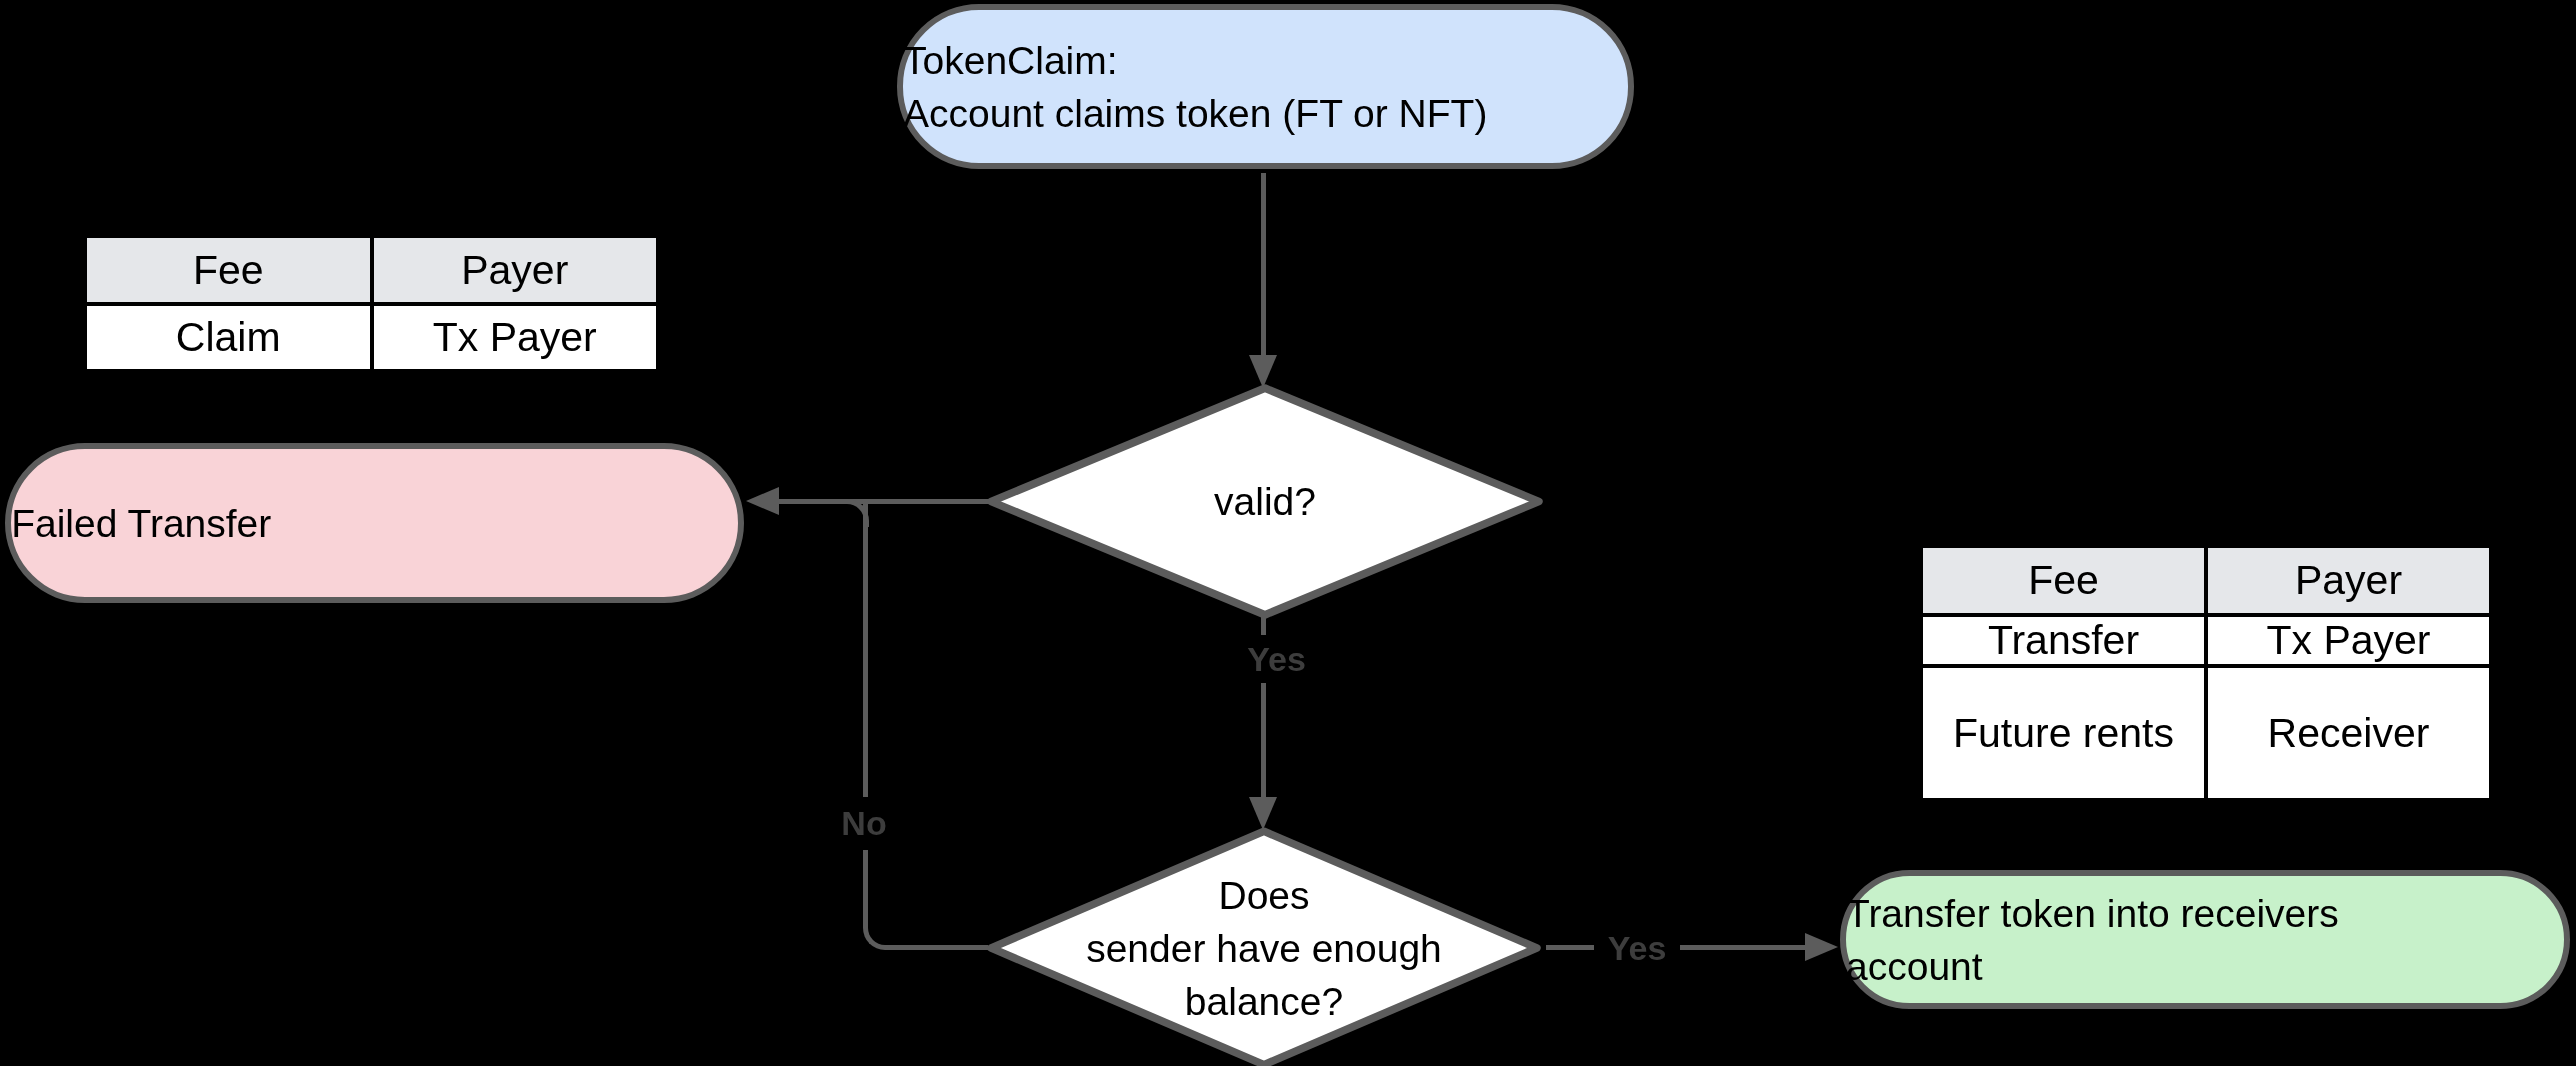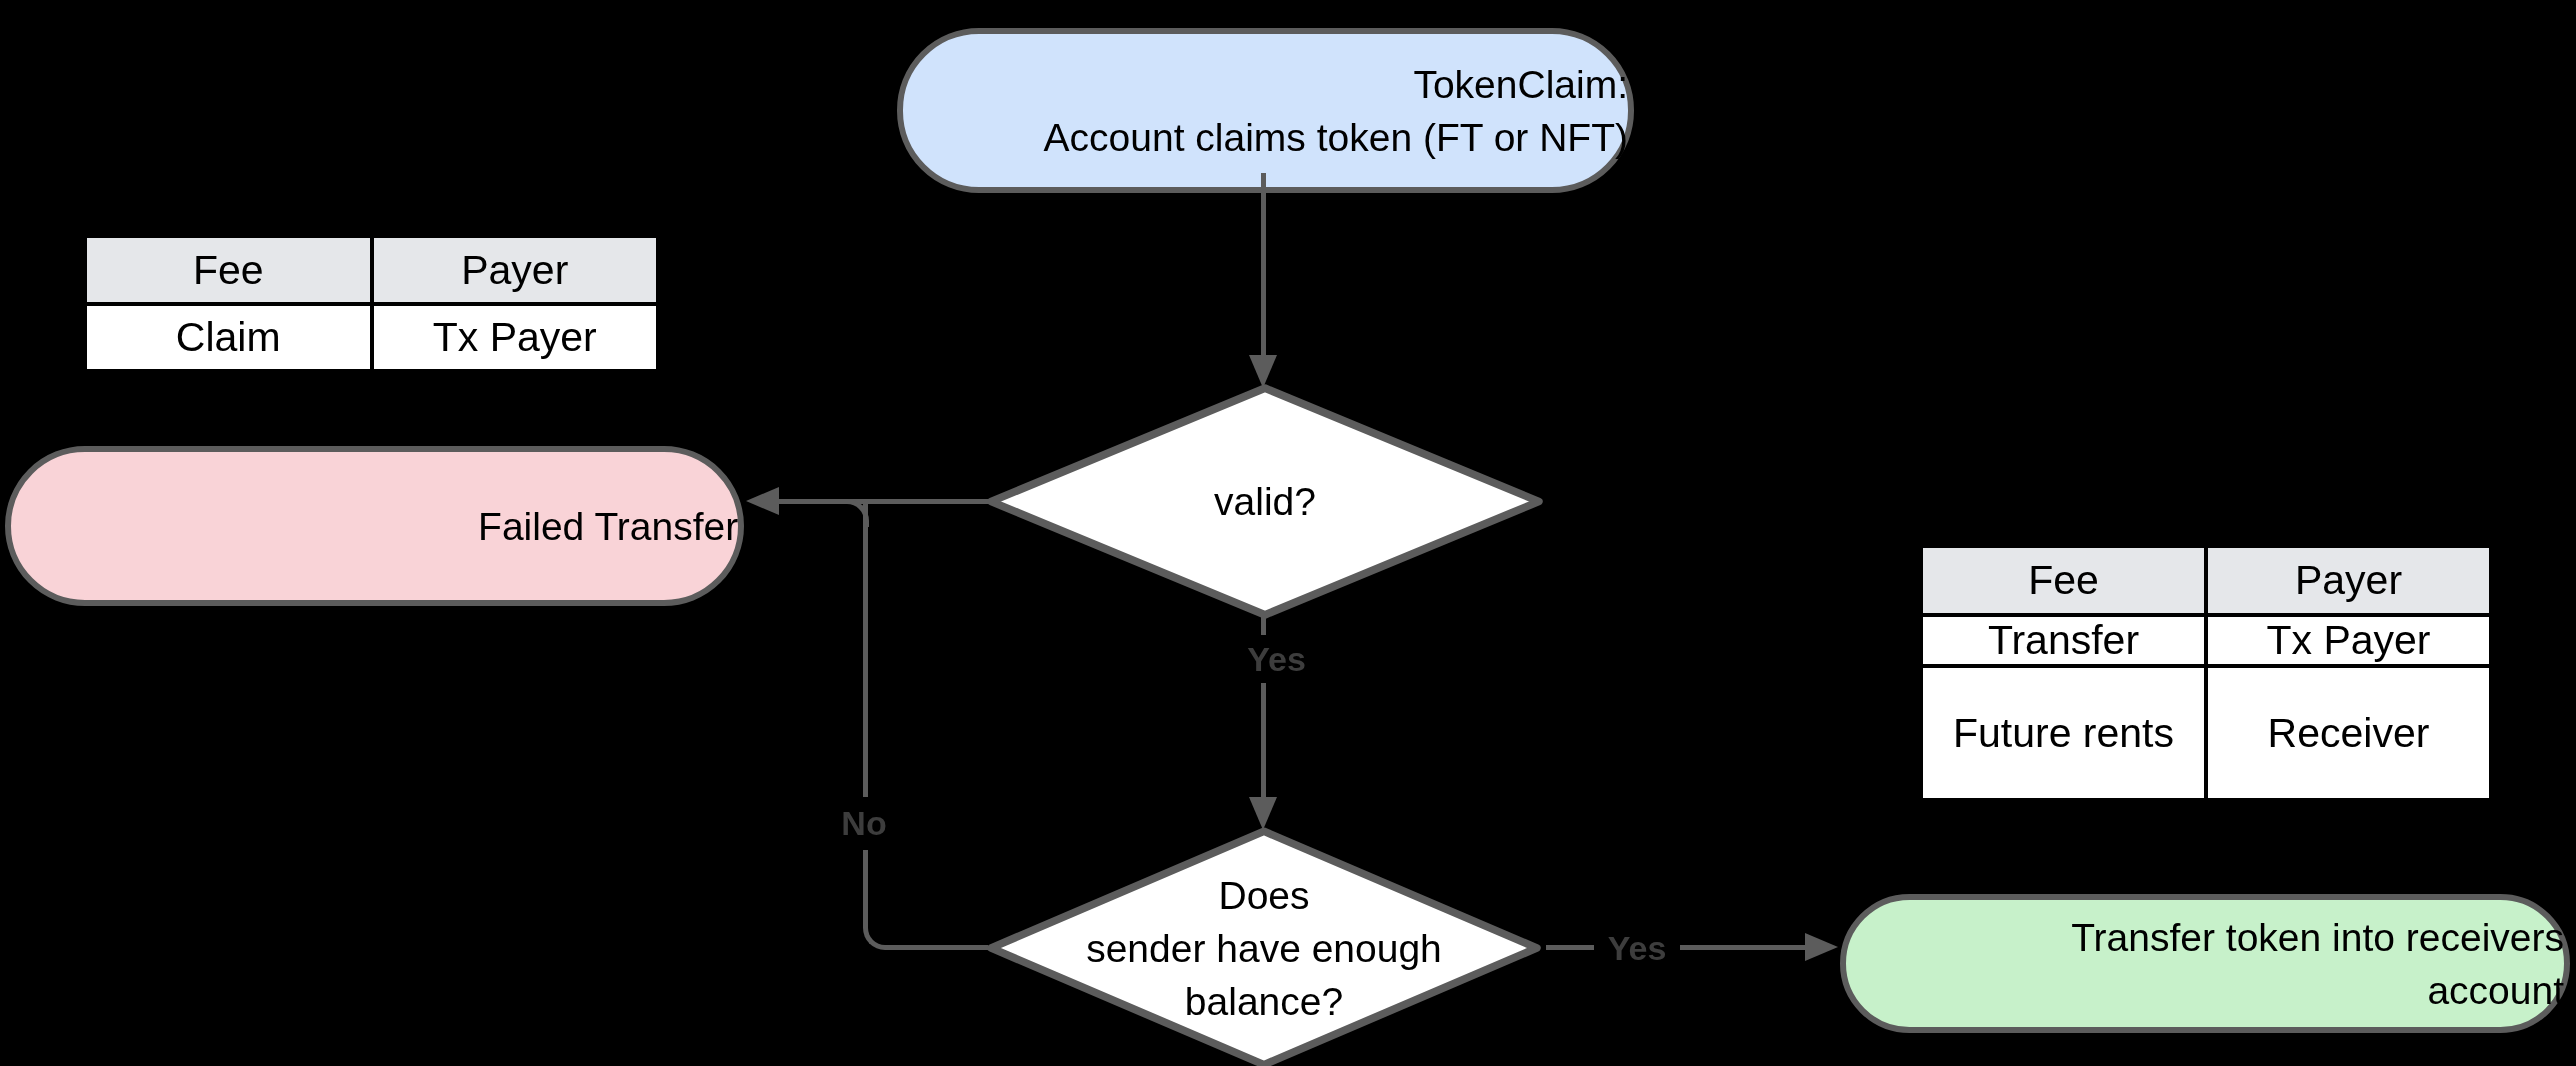--- a/index.html
+++ b/index.html
@@ -11,27 +11,26 @@
     background: #000000;
     overflow: hidden;
     font-family: "Liberation Sans", sans-serif;
     color: #000;
   }
   .pill {
     position: absolute;
     border: 6.9px solid #5c5c5c;
     display: flex;
     flex-direction: column;
-    align-items: flex-end;
+    align-items: flex-start;
     justify-content: center;
     text-align: center;
     font-size: 39px;
     line-height: 53px;
     color: #000;
-    margin-top: 24px;
   }
   .diamond { position: absolute; }
   .diamond svg { display: block; }
   .dtext {
     position: absolute;
     inset: 0;
     display: flex;
     flex-direction: column;
     align-items: center;
     justify-content: center;
@@ -92,21 +91,21 @@
 
   <div class="diamond" style="left:986px; top:383px; width:558px; height:237px;">
     <svg width="558" height="237" viewBox="0 0 650 276">
       <polygon points="325,6 644,138 325,270 6,138" fill="#ffffff" stroke="#5c5c5c" stroke-width="9" stroke-linejoin="round"></polygon>
     </svg>
     <div class="dtext">
       <div>valid?</div>
     </div>
   </div>
 
-  <div class="pill" style="left:5.2px; top:422px; width:739px; height:160px; border-radius:80px; background:#f9d3d7;">
+  <div class="pill" style="left:5.2px; top:443px; width:739px; height:160px; border-radius:80px; background:#f9d3d7;">
     <div>Failed Transfer</div>
   </div>
 
   <div class="line" style="left:773px; top:499px; width:218px; height:5.2px;"></div>
   <div class="arrow" style="left:746px; top:487px; border-top:14.6px solid transparent; border-bottom:14.6px solid transparent; border-right:33px solid #5c5c5c;"></div>
 
   <div class="corner" style="left:841px; top:499px; width:27.5px; height:27.5px; border-top-width:5.2px; border-right-width:5.2px; border-top-right-radius:22px;"></div>
   <div class="corner" style="left:863px; top:502px; width:125px; height:448px; border-left-width:5.2px; border-bottom-width:5.2px; border-bottom-left-radius:22px;"></div>
   <div class="elabel" style="left:816px; top:797px; width:96px; height:53px;">
     <span>No</span>

